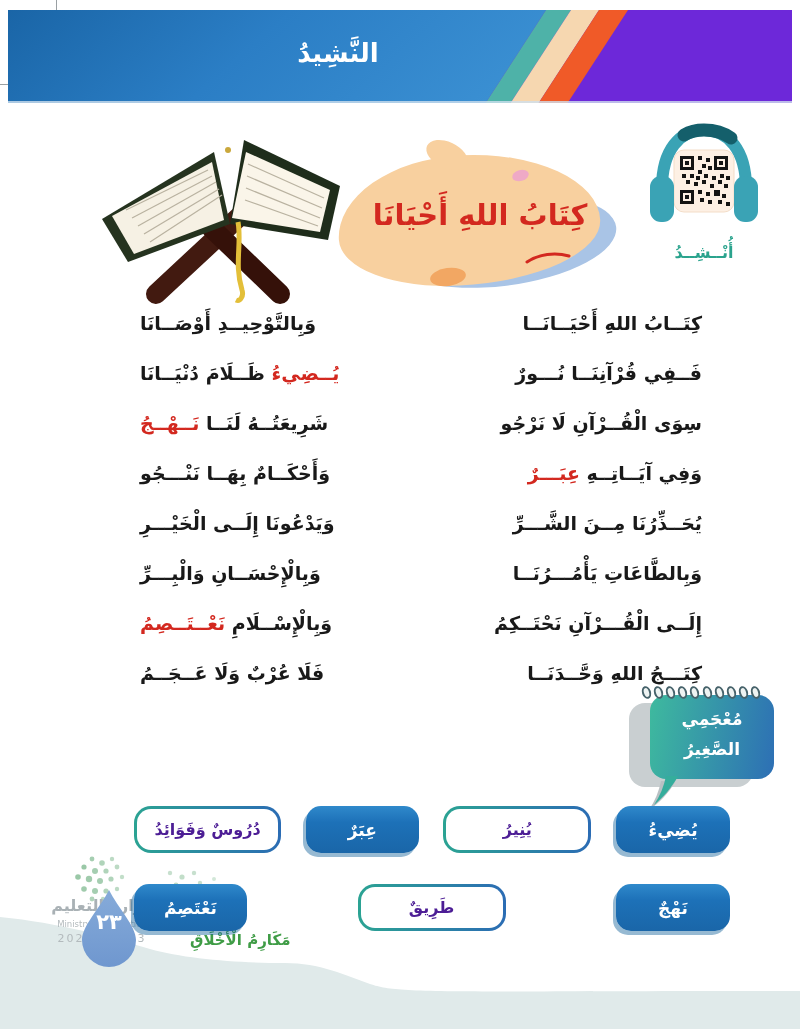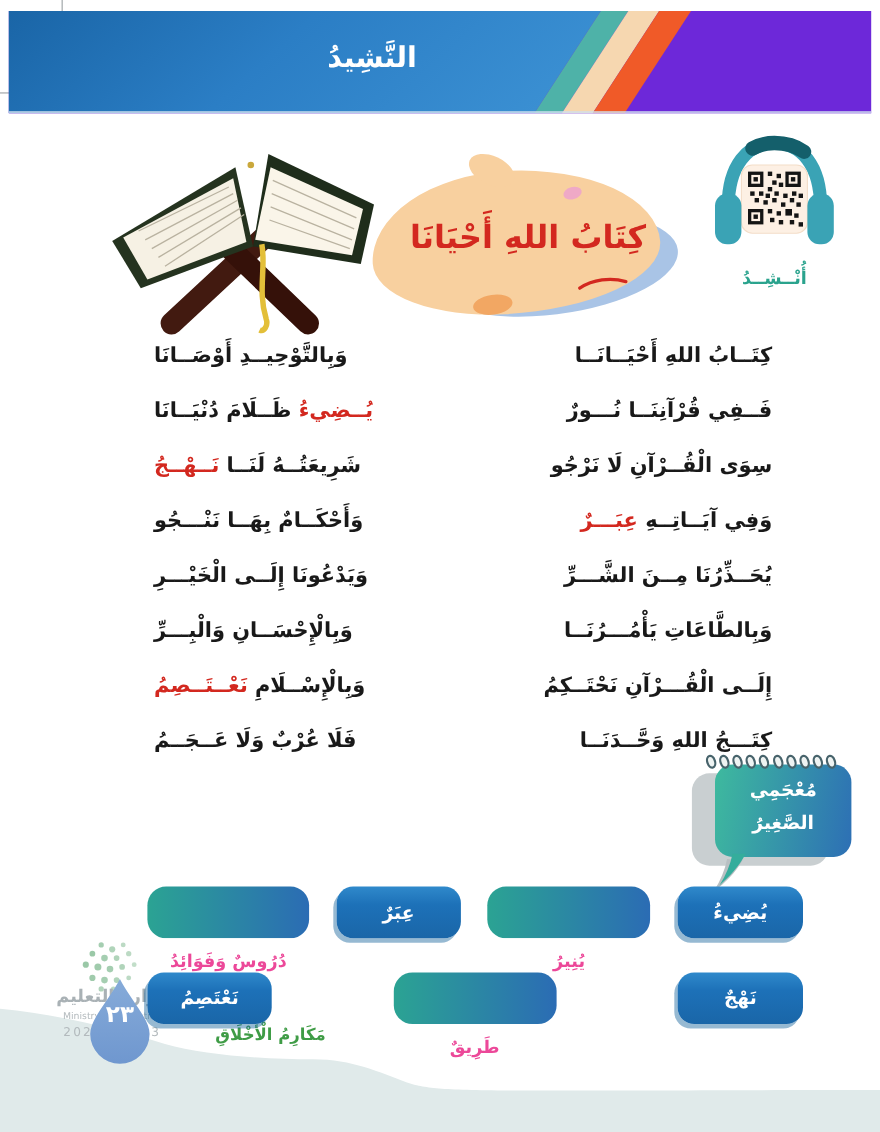--- a/index.html
+++ b/index.html
@@ -60,35 +60,35 @@
 
   
   .vocab{position:absolute;left:134px;top:806px;width:596px;}
   .vrow{display:flex;justify-content:space-between;height:47px;margin-bottom:31px;}
   .btn-filled{background:linear-gradient(180deg,#2f89cb 0%,#1d71b8 35%,#1a66a8 100%);
               border-radius:15px;color:#fff;font-weight:bold;font-size:17px;
               display:flex;align-items:center;justify-content:center;
               box-shadow:-3px 4px 0 rgba(23,99,155,.45);}
   .btn-outline{padding:3px;border-radius:17px;background:linear-gradient(90deg,#2ba393,#2b6cb4);box-sizing:border-box;}
   .btn-outline-inner{background:#fff;width:100%;height:100%;border-radius:14px;display:flex;
-                     align-items:center;justify-content:center;color:#ec4899;font-weight:bold;font-size:16px;margin-top:44px;}
+                     align-items:center;justify-content:center;color:#4c1d95;font-weight:bold;font-size:16px;}
   .w1{width:114px;} .w2{width:148px;} .w3{width:113px;} .w4{width:147px;}
 
   
   .footer-svg{position:absolute;left:0;top:845px;}
   .min-ar{position:absolute;left:42px;top:896px;width:120px;text-align:center;
           color:#a9b1b5;font-size:16px;font-weight:bold;}
   .min-en{position:absolute;left:40px;top:919px;width:124px;text-align:center;
           color:#b3babd;font-size:8.5px;direction:ltr;}
   .min-years{position:absolute;left:40px;top:932px;width:124px;text-align:center;
           color:#b3babd;font-size:11px;letter-spacing:2px;direction:ltr;}
   .drop{position:absolute;left:76px;top:888px;}
   .page-num{position:absolute;left:76px;top:910px;width:66px;text-align:center;
             color:#fff;font-weight:bold;font-size:21px;}
-  .makarem{position:absolute;left:190px;top:931px;width:112px;text-align:center;
+  .makarem{position:absolute;left:190px;top:931px;width:112px;text-align:left;
            color:#3f9c46;font-weight:bold;font-size:15px;}
 </style>
 </head>
 <body>
 
 <div class="page">
 
   <div class="mark" style="left:56px;top:0;width:1px;height:46px;"></div>
   <div class="mark" style="left:0;top:84px;width:36px;height:1px;"></div>
   <div class="mark" style="left:0;top:971px;width:36px;height:1px;"></div>

